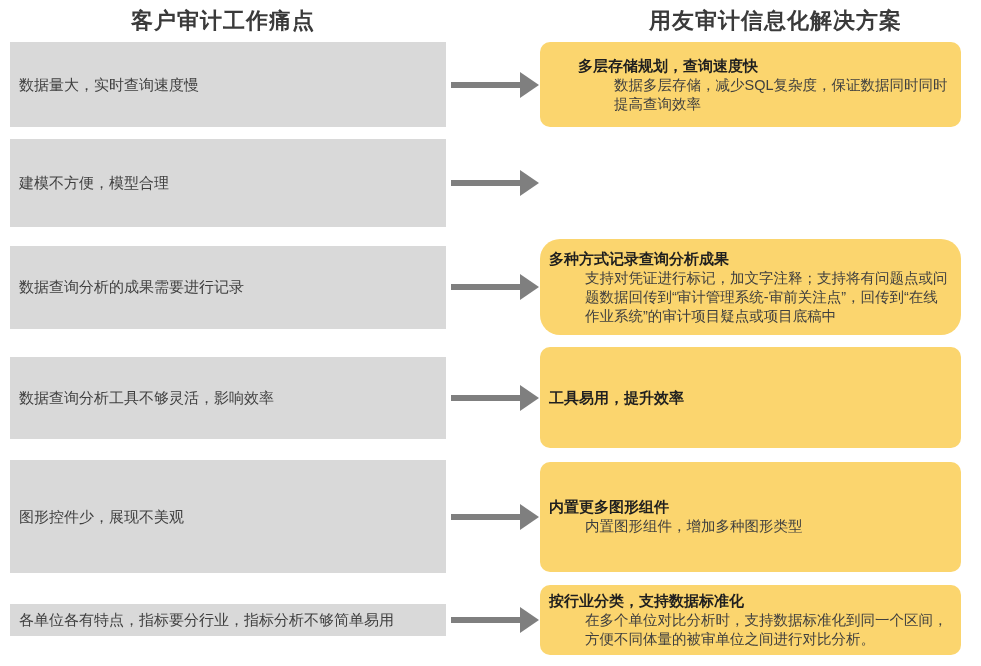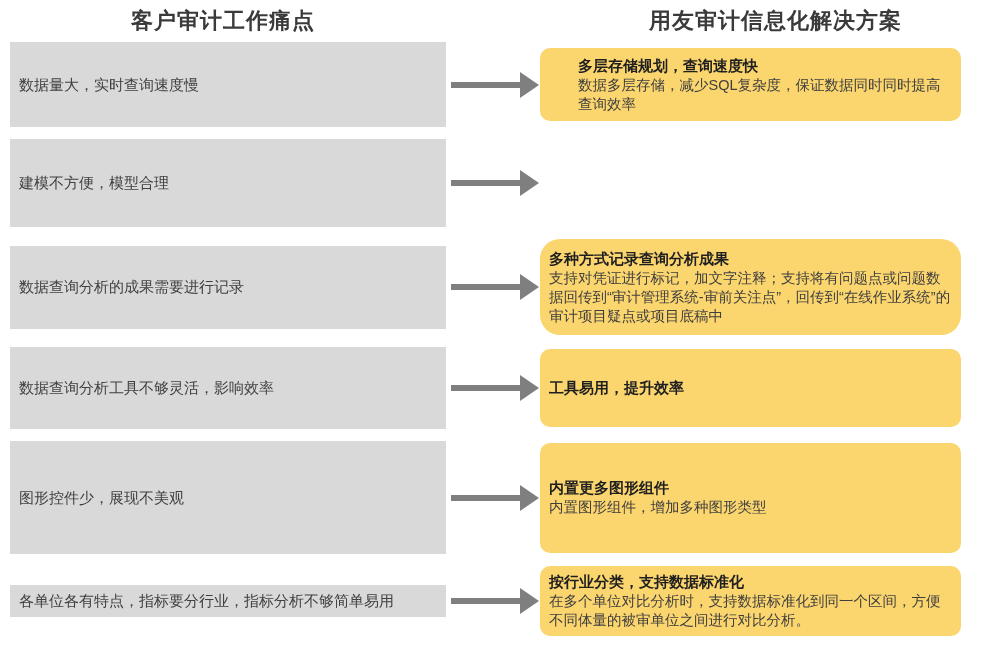--- a/index.html
+++ b/index.html
@@ -90,27 +90,28 @@
   .solution-title {
     font-size: 15px;
     font-weight: bold;
     color: var(--solution-title-color);
     line-height: 20px;
   }
   .solution-body {
     font-size: 14.5px;
     color: var(--solution-body-color);
     line-height: 19px;
+    margin-left: 36px;
   }
   
   .row:nth-of-type(1) .pain-box { height: 88px; }  .row:nth-of-type(1) .solution-box { height: 84px; }
-  .row:nth-of-type(2) .pain-box { height: 85px; }  .row:nth-of-type(2) .solution-box { height: 73px; padding-left: 38px; }
+  .row:nth-of-type(2) .pain-box { height: 85px; }  .row:nth-of-type(2) .solution-box { height: 85px; padding-left: 38px; }
   .row:nth-of-type(3) .pain-box { height: 88px; text-align: center; }  .row:nth-of-type(3) .solution-box { height: 98px; }
   .row:nth-of-type(4) .pain-box { height: 83px; text-align: right; }  .row:nth-of-type(4) .solution-box { height: 96px; border-radius: 20px; }
-  .row:nth-of-type(5) .pain-box { height: 82px; }  .row:nth-of-type(5) .solution-box { height: 78px; }
+  .row:nth-of-type(5) .pain-box { height: 82px; }  .row:nth-of-type(5) .solution-box { height: 101px; }
   .row:nth-of-type(6) .pain-box { height: 113px; } .row:nth-of-type(6) .solution-box { height: 110px; }
 </style>
 </head>
 <body>
 
 <div class="canvas">
 
   <div class="header-row">
     <div class="col-title left">客户审计工作痛点</div>
     <div class="col-title right">用友审计信息化解决方案</div>

